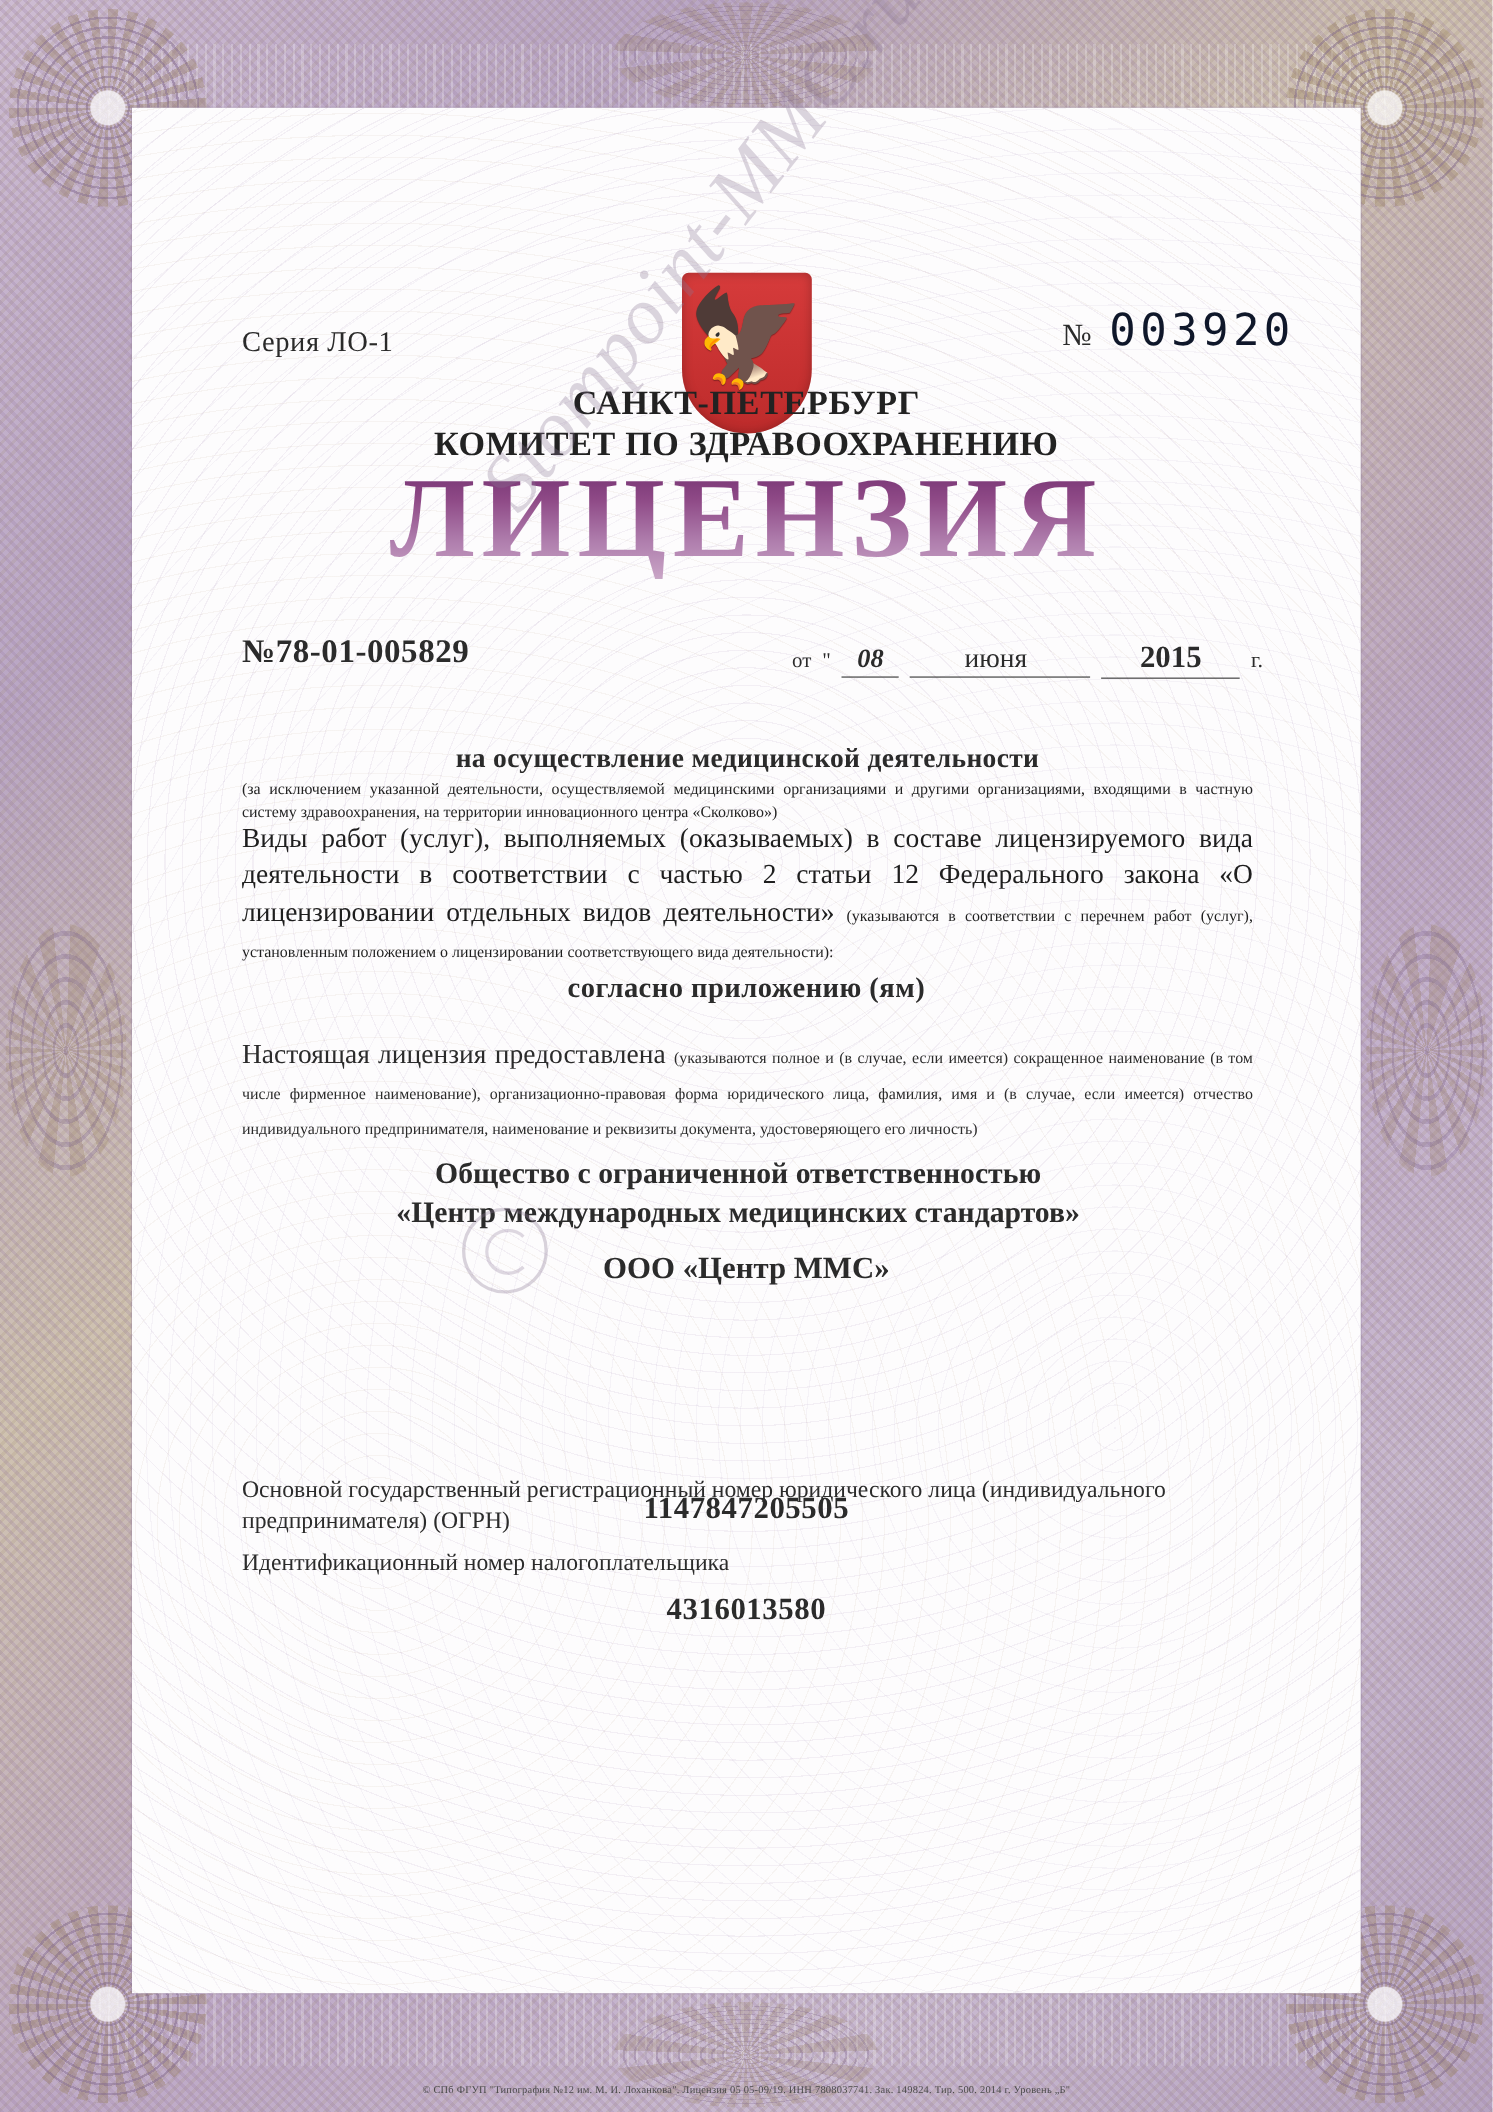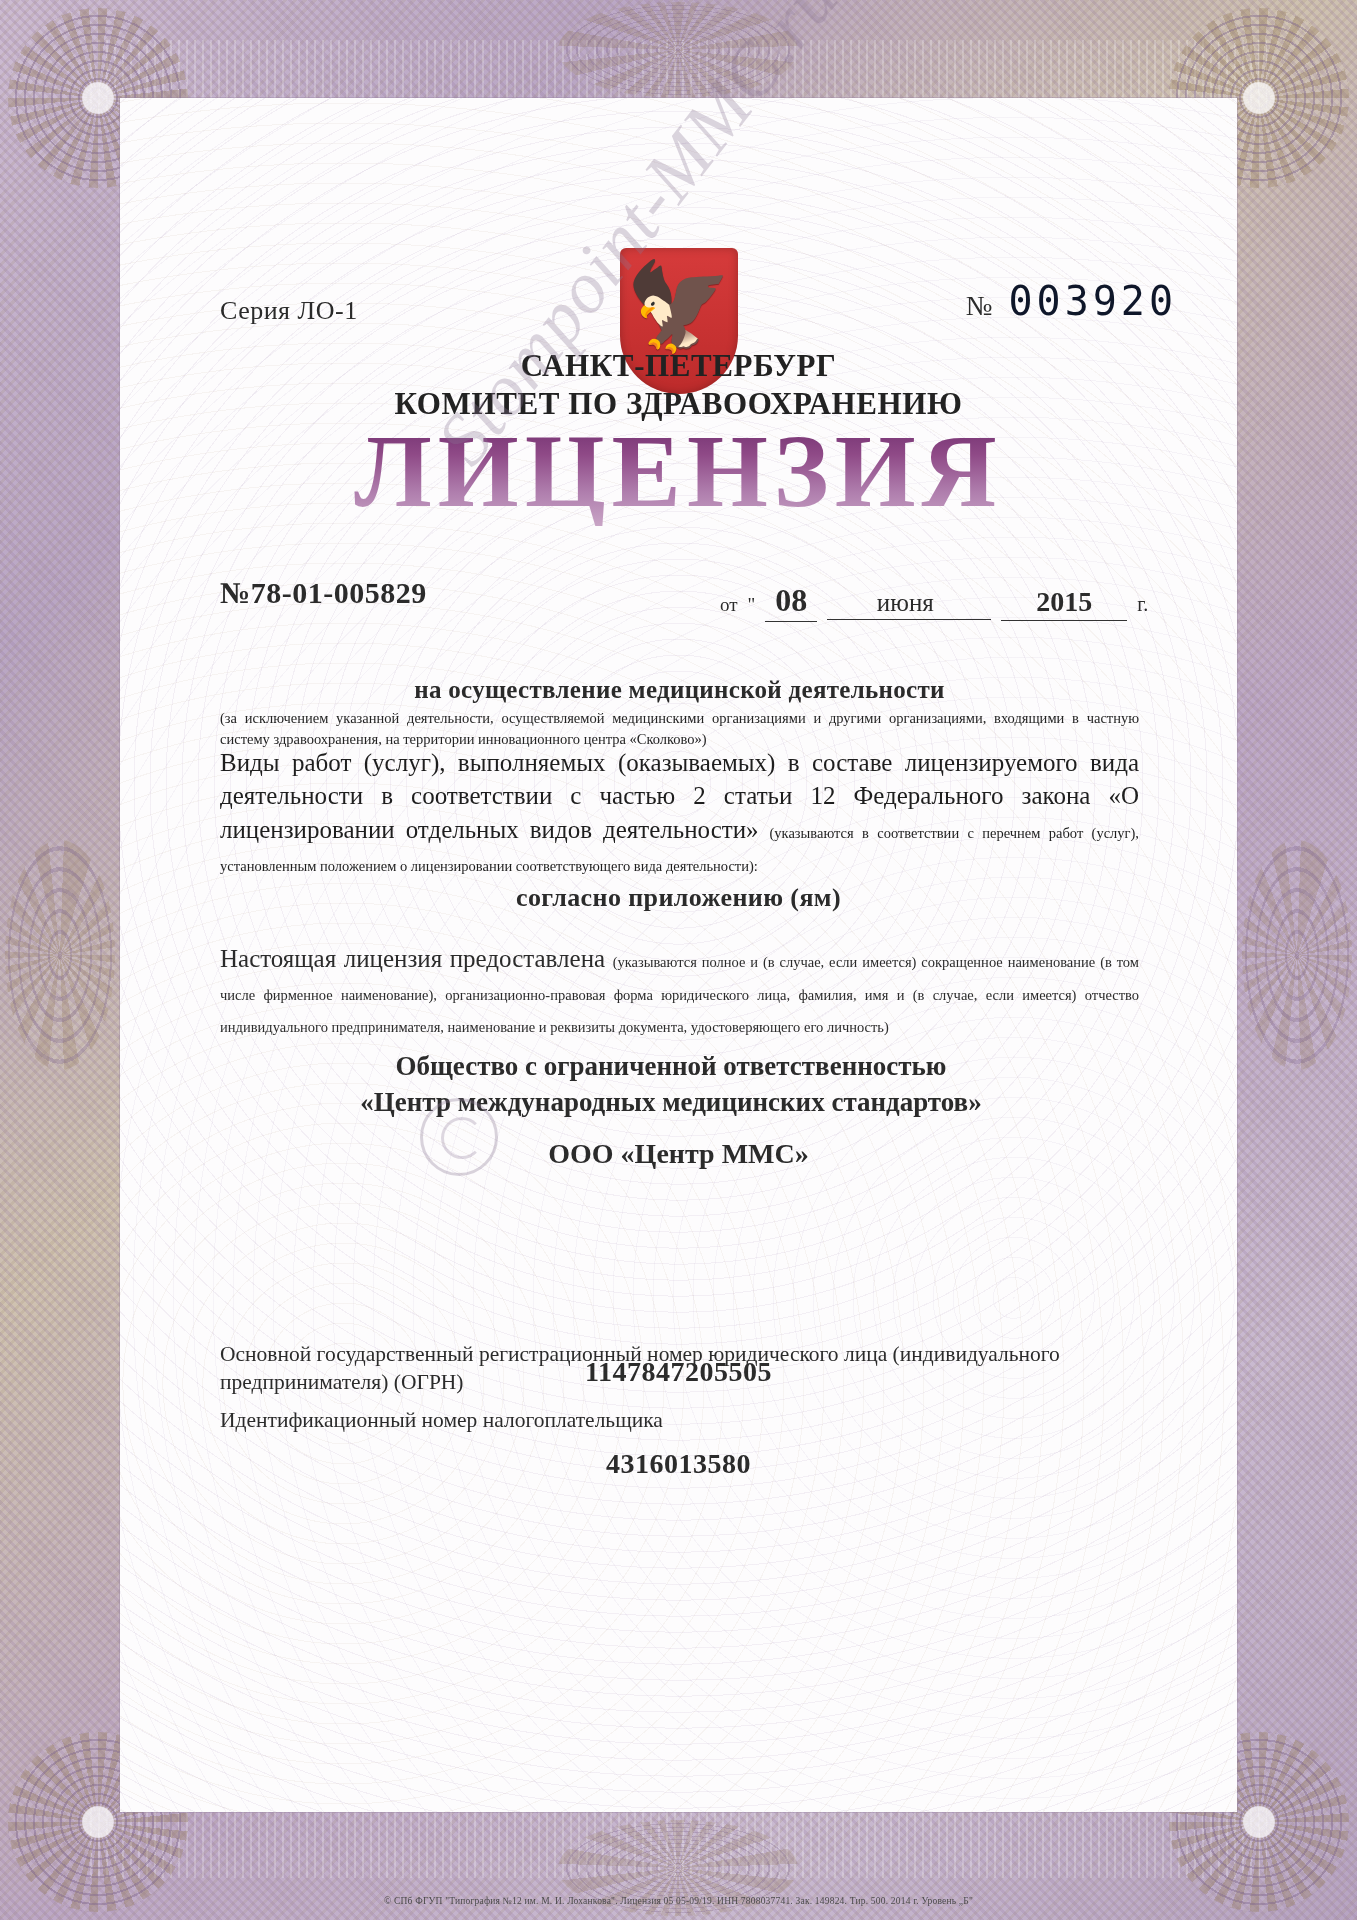--- a/index.html
+++ b/index.html
@@ -217,24 +217,24 @@
     position: absolute;
     left: 600px;
     top: 6px;
     display: flex;
     align-items: baseline;
     gap: 10px;
   }
   .date-from { font-size: 19px; }
   .q-mark { font-size: 19px; }
   .date-day {
-    font-size: 32px; font-weight: bold;
+    font-size: 24px; font-weight: bold;
     border-bottom: 1px solid #333;
     padding: 0 6px 2px 6px;
-    min-width: 40px; text-align: center;
+    min-width: 40px; text-align: center; font-style: italic;
   }
   .date-month {
     font-size: 25px;
     border-bottom: 1px solid #333;
     padding: 0 26px 2px 18px;
     min-width: 120px; text-align: center;
   }
   .date-year {
     font-size: 28px; font-weight: bold;
     border-bottom: 1px solid #333;

